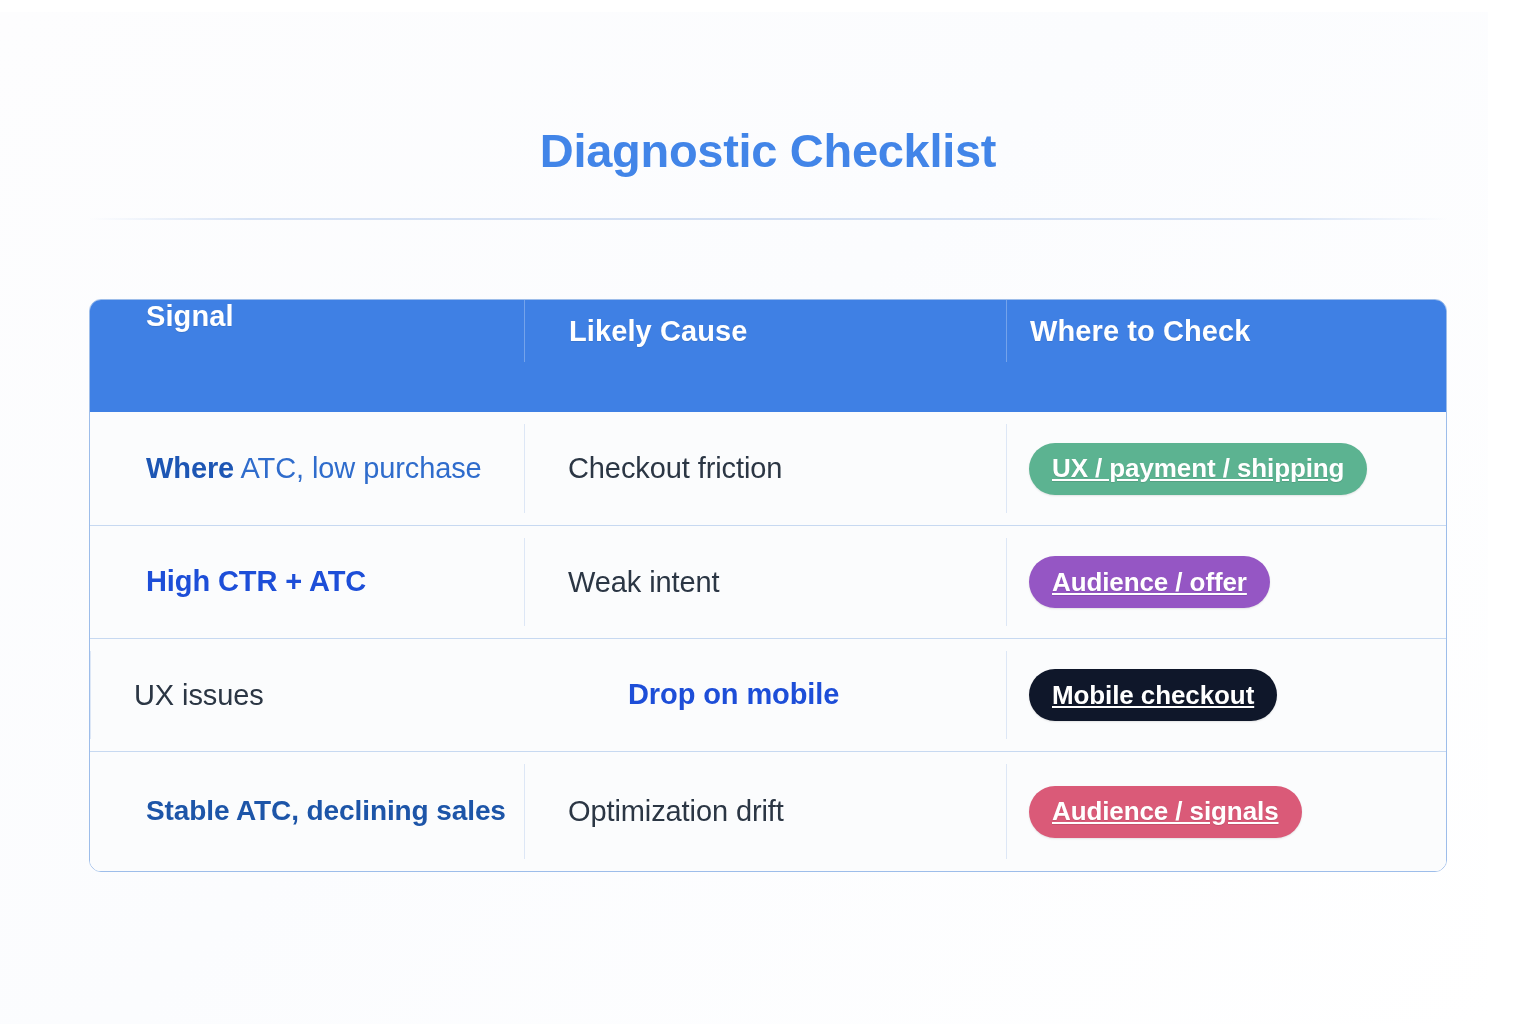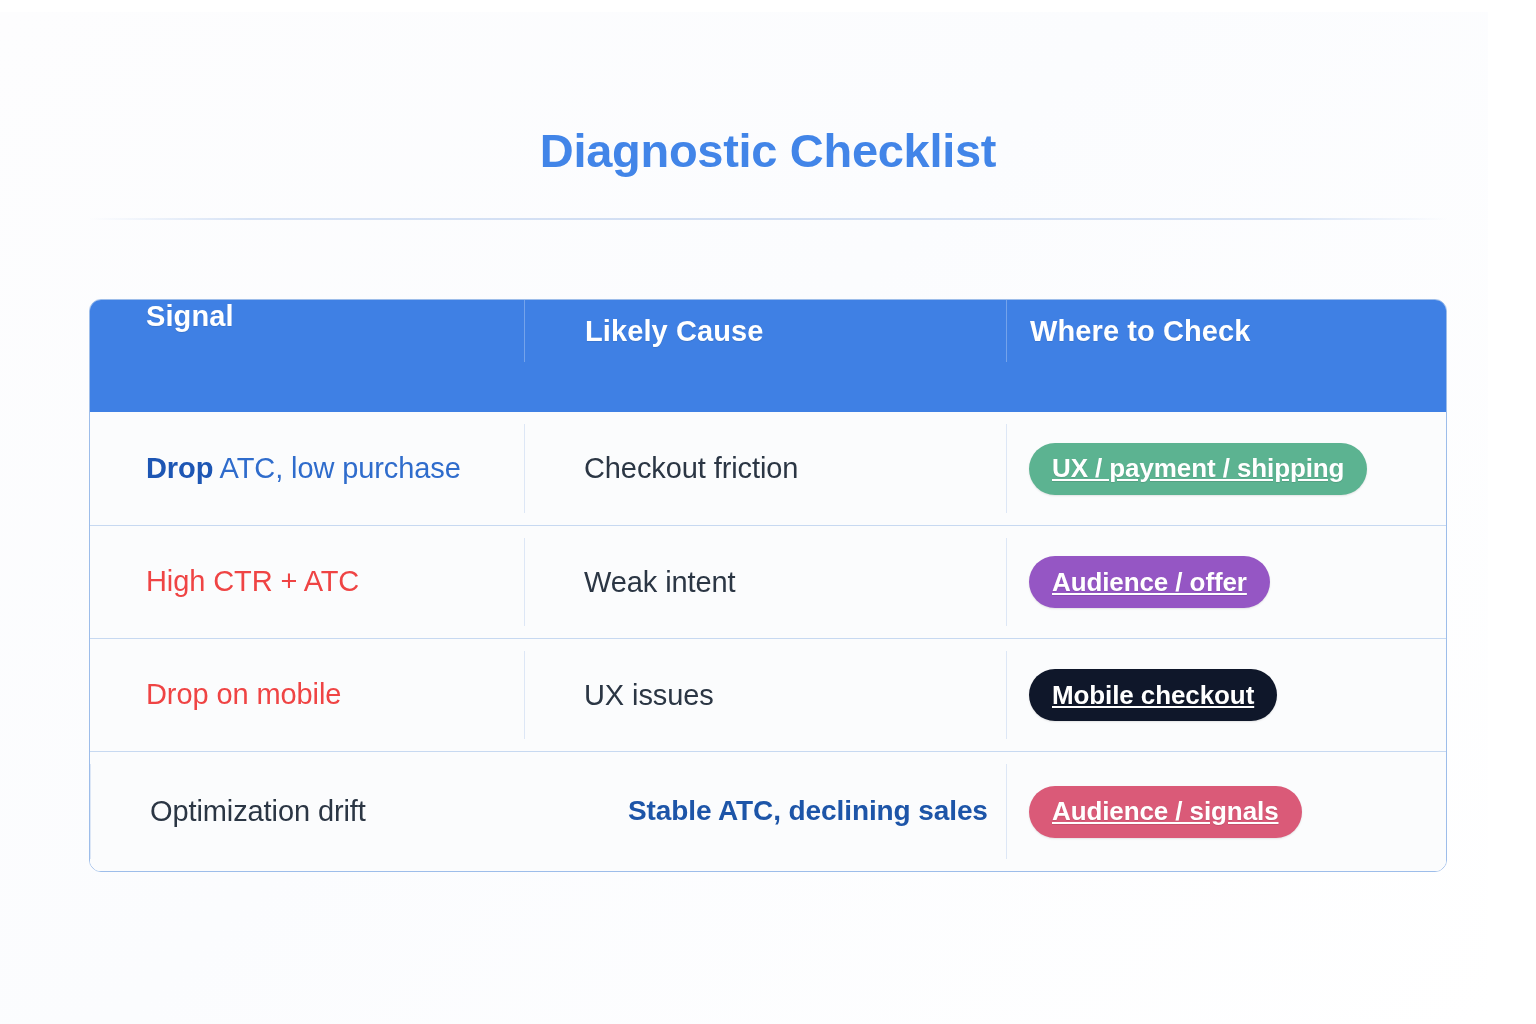--- a/index.html
+++ b/index.html
@@ -79,21 +79,21 @@
     font-size: 29px;
     font-weight: bold;
     color: #ffffff;
     letter-spacing: 0.1px;
     text-shadow: 0 1px 1px rgba(0,0,0,0.10);
     box-sizing: border-box;
     display: flex;
     align-items: center;
   }
   .col-1 { width: 434px; padding-left: 56px; }
-  .col-2 { width: 482px; padding-left: 60px; }
+  .col-2 { width: 482px; padding-left: 44px; }
   .col-3 { width: 438px; padding-left: 23px; }
 
   .thead .col-2,
   .thead .col-3 {
     border-left: 1px solid rgba(255,255,255,0.28);
     height: 62px;
   }
 
   .tbody { background: #fbfcfd; }
 
@@ -135,22 +135,22 @@
     color: #2f6ccc;
     letter-spacing: -0.1px;
     line-height: 1.1;
     white-space: nowrap;
   }
   .signal .lead {
     font-weight: bold;
     color: #1d56b4;
   }
   .signal.all-bold {
-    font-weight: normal;
-    color: #ef4444;
+    font-weight: bold;
+    color: #1d4ed8;
   }
   .signal.semi {
     font-weight: bold;
     color: #1d55a8;
     font-size: 28px;
   }
 
   
   .cause {
     font-size: 29px;
@@ -193,21 +193,21 @@
     <div class="thead">
       <div class="th col-1">Signal</div>
       <div class="th col-2">Likely Cause</div>
       <div class="th col-3">Where to Check</div>
     </div>
 
     <div class="tbody">
 
       <div class="tr">
         <div class="td col-1">
-          <span class="signal"><span class="lead">Drop</span><span> ATC, low purchase</span></span>
+          <span class="signal"><span class="lead">Where</span><span> ATC, low purchase</span></span>
         </div>
         <div class="td col-2">
           <span class="cause">Checkout friction</span>
         </div>
         <div class="td col-3">
           <span class="badge" style="background: rgb(92, 179, 145);">UX / payment / shipping</span>
         </div>
       </div>
 
       <div class="tr">
@@ -216,37 +216,37 @@
         </div>
         <div class="td col-2">
           <span class="cause">Weak intent</span>
         </div>
         <div class="td col-3">
           <span class="badge" style="background: rgb(149, 86, 196);">Audience / offer</span>
         </div>
       </div>
 
       <div class="tr">
+        <div class="td col-2">
+          <span class="cause">UX issues</span>
+        </div>
         <div class="td col-1">
           <span class="signal all-bold">Drop on mobile</span>
         </div>
-        <div class="td col-2">
-          <span class="cause">UX issues</span>
-        </div>
         <div class="td col-3">
           <span class="badge" style="background: #0f172a;">Mobile checkout</span>
         </div>
       </div>
 
       <div class="tr last">
+        <div class="td col-1">
+          <span class="signal semi">Stable ATC, declining sales</span>
+        </div>
         <div class="td col-2">
           <span class="cause">Optimization drift</span>
-        </div>
-        <div class="td col-1">
-          <span class="signal semi">Stable ATC, declining sales</span>
         </div>
         <div class="td col-3">
           <span class="badge" style="background: rgb(218, 90, 120);">Audience / signals</span>
         </div>
       </div>
 
     </div>
   </div>
 </div>
 

